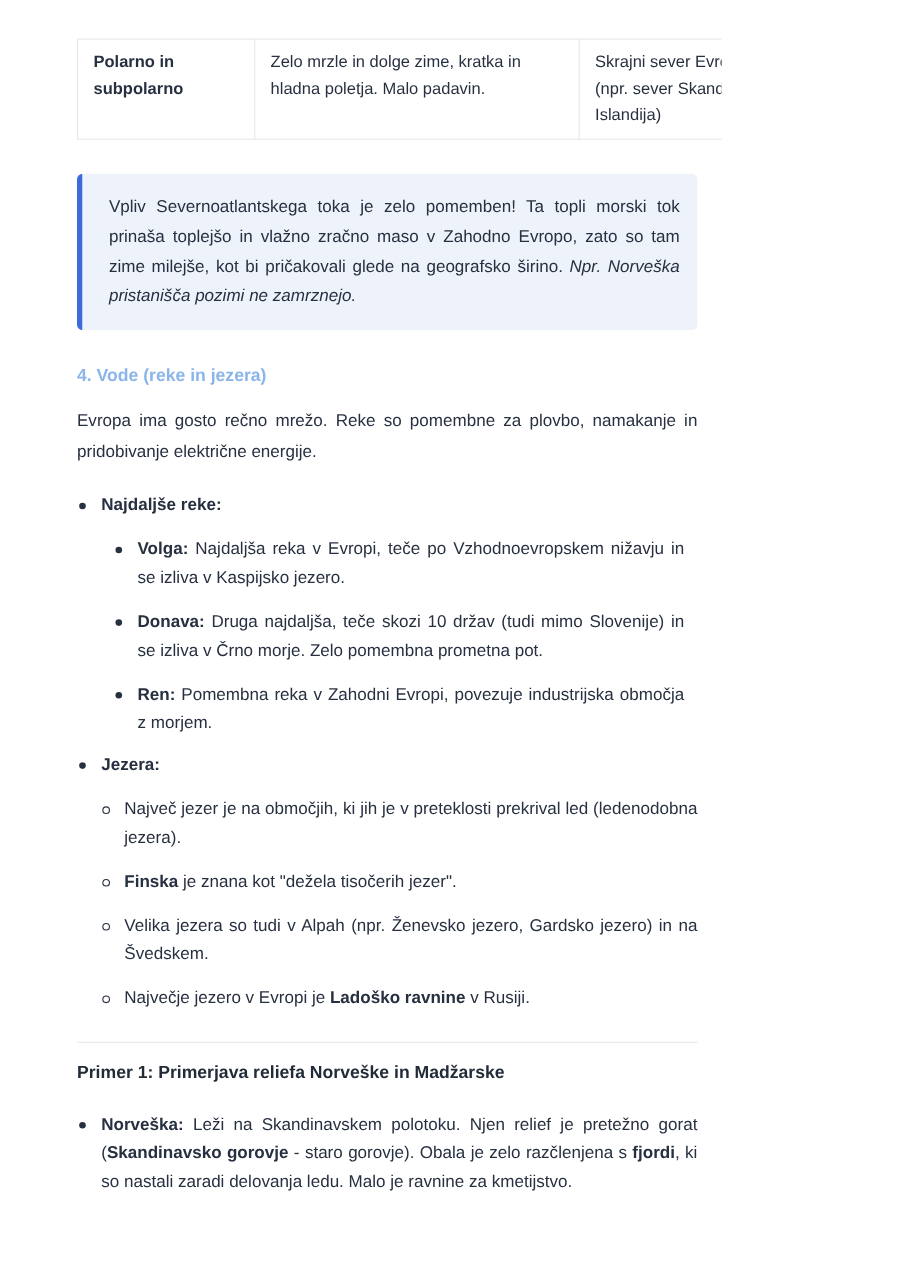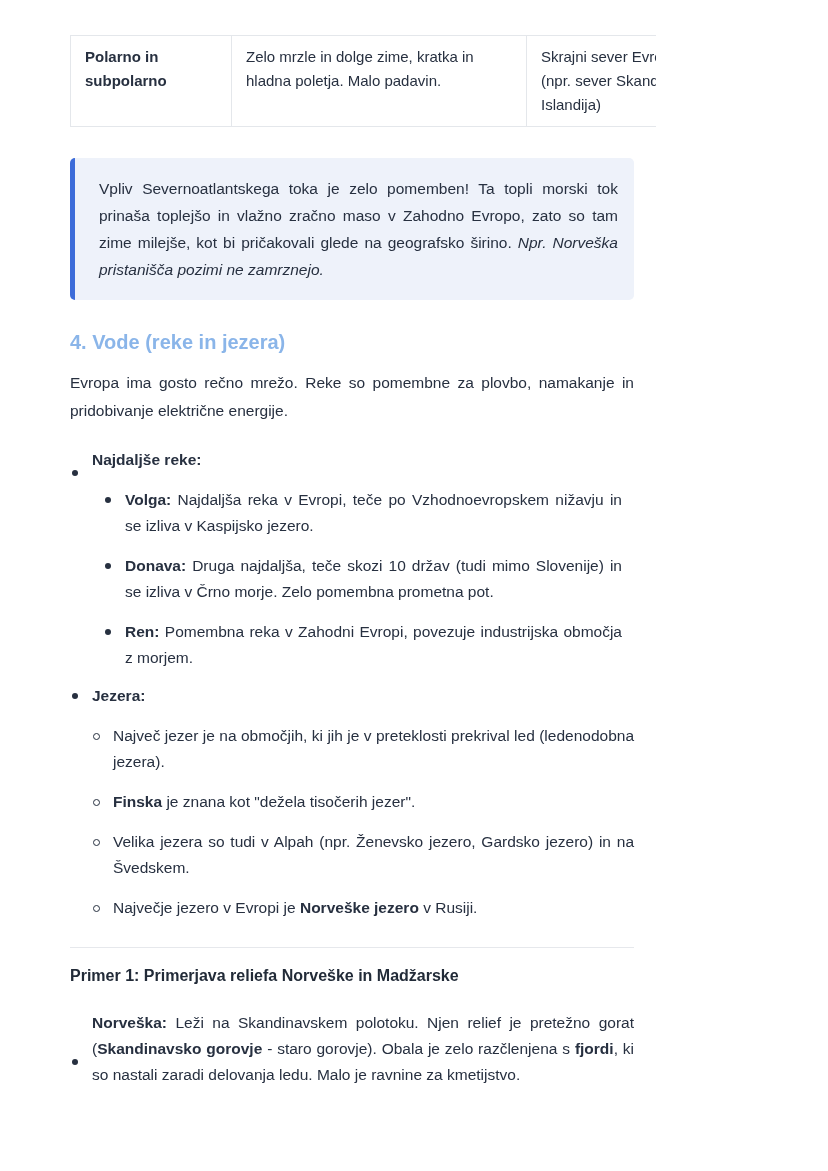--- a/index.html
+++ b/index.html
@@ -22,28 +22,28 @@
 
   
   .callout {
     margin-top:31px; background:#eef2fa;
     border-left:5px solid #3d6cd9; border-radius:5px;
     padding:17px 16px 17px 24px;
     font-size:15.5px; line-height:27px; text-align:justify;
   }
 
   
-  h3.sec { margin:30px 0 0 0; font-size:20px; line-height:24px; font-weight:700; color:#8ab5e9; }
+  h3.sec { margin:30px 0 0 0; font-size:16px; line-height:24px; font-weight:700; color:#8ab5e9; }
   p.intro { margin:15px 0 0 0; font-size:15.5px; line-height:28px; text-align:justify; }
 
   
   ul.blist { list-style:none; margin:22px 0 0 0; padding:0; }
   ul.blist ul { list-style:none; margin:0; padding:0 0 0 21px; }
   li.item { display:flex; margin-top:14px; font-size:15.5px; line-height:26px; }
-  li.item.first { margin-top:0;align-items:center; }
+  li.item.first { margin-top:0; }
   li.item.gap { margin-top:8px; }
   .mk { flex:none; width:22px; position:relative; }
   .mk i { position:absolute; left:2px; top:10px; width:6px; height:6px; display:block; }
   .mk .disc   { background:#273040; border-radius:50%; }
   .mk .circle { border:1.5px solid #273040; border-radius:50%; width:5px; height:5px; box-sizing:content-box; }
   .li-body { flex:1; text-align:justify; }
 
   hr.divider { margin:26px 0 0 0; border:none; border-top:1px solid #e6e8ec; }
 
   h1.big { margin:25px 0 0 0; font-size:26px; line-height:32px; font-weight:700; color:#8ab5e9; }
@@ -130,21 +130,21 @@
           <li class="item">
             <span class="mk">
                 <i class="circle"></i>
               </span>
             <div class="li-body"><span>Velika jezera so tudi v Alpah (npr. Ženevsko jezero, Gardsko jezero) in na Švedskem.</span></div>
           </li>
           <li class="item">
             <span class="mk">
                 <i class="circle"></i>
               </span>
-            <div class="li-body"><span>Največje jezero v Evropi je </span><span style="font-weight: 700;">Norveške jezero</span><span> v Rusiji.</span></div>
+            <div class="li-body"><span>Največje jezero v Evropi je </span><span style="font-weight: 700;">Ladoško ravnine</span><span> v Rusiji.</span></div>
           </li>
         </ul>
       </li>
     </ul>
 
     <hr class="divider">
 
     <h4 class="example-title">Primer 1: Primerjava reliefa Norveške in Madžarske</h4>
 
     <ul class="blist" style="margin-top:23px;">

